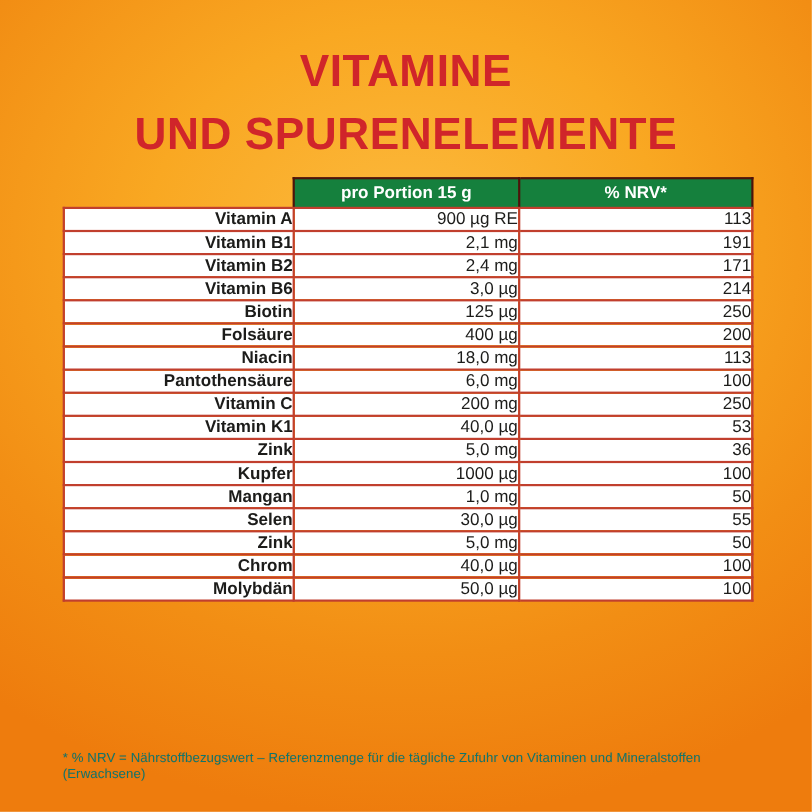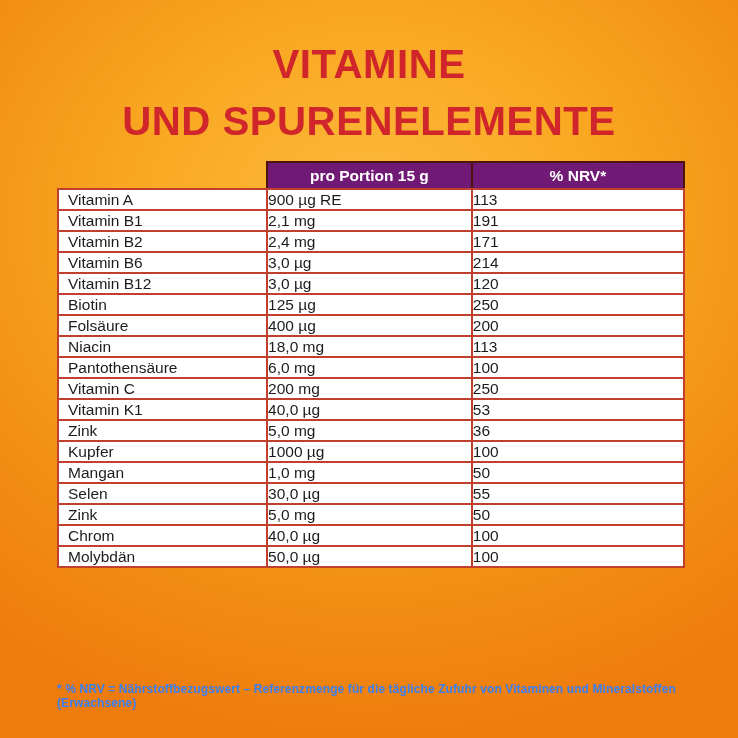--- a/index.html
+++ b/index.html
@@ -53,21 +53,21 @@
   col.c1 { width: 33.4%; }
   col.c2 { width: 32.7%; }
   col.c3 { width: 33.9%; }
 
   th.th-empty {
     border: none;
     background: transparent;
     height: 24px;
   }
   th.th-red {
-    background: #701a75;
+    background: #15803d;
     color: #ffffff;
     font-size: 15.5px;
     font-weight: bold;
     text-align: center;
     height: 24px;
     padding: 0;
     border: 2px solid #4e130b;
     border-bottom: 2px solid #c13f2e;
   }
 
@@ -76,38 +76,38 @@
     border: 2px solid #c13f2e;
     height: 19px;
     padding: 0;
     font-size: 15.5px;
     color: #1c1c1a;
     line-height: 1;
     white-space: nowrap;
     overflow: hidden;
   }
   td.c-name {
-    font-weight: normal;
-    text-align: left;
-    padding-left: 9px;
+    font-weight: bold;
+    text-align: right;
+    padding-left: 20px;
   }
   td.c-val {
-    text-align: left;
+    text-align: right;
     font-weight: normal;
   }
 
   
   .footnote {
     position: absolute;
     left: 57px;
     top: 682px;
     width: 640px;
-    color: #3b82f6;
+    color: #0f766e;
     font-size: 12px;
-    font-weight: bold;
+    font-weight: normal;
     letter-spacing: 0.1px;
     text-shadow: 0 0 1px rgba(200,90,0,0.35);
   }
 </style>
 </head>
 <body>
 
 <div class="label-root">
 
   <div class="title-block">
@@ -147,25 +147,20 @@
     <td class="c-val">2,4 mg</td>
     <td class="c-val">171</td>
   </tr>
 
   <tr>
     <td class="c-name">Vitamin B6</td>
     <td class="c-val">3,0 µg</td>
     <td class="c-val">214</td>
   </tr>
 
-  <tr>
-    <td class="c-name">Vitamin B12</td>
-    <td class="c-val">3,0 µg</td>
-    <td class="c-val">120</td>
-  </tr>
 
   <tr>
     <td class="c-name">Biotin</td>
     <td class="c-val">125 µg</td>
     <td class="c-val">250</td>
   </tr>
 
   <tr>
     <td class="c-name">Folsäure</td>
     <td class="c-val">400 µg</td>

